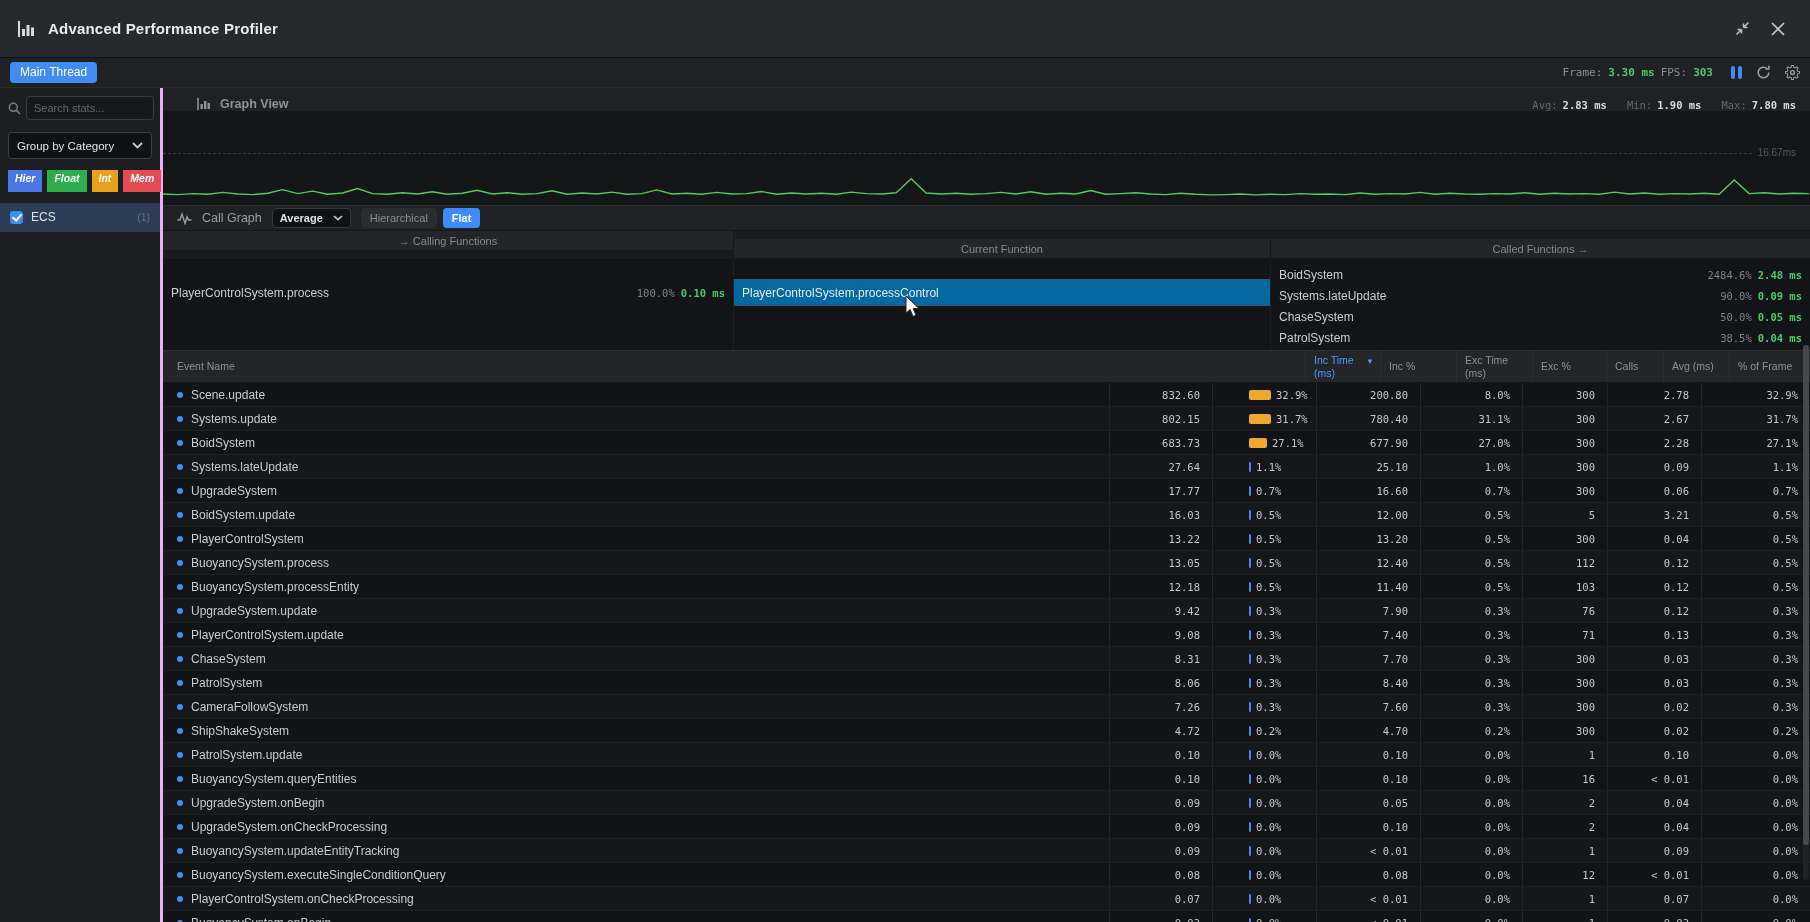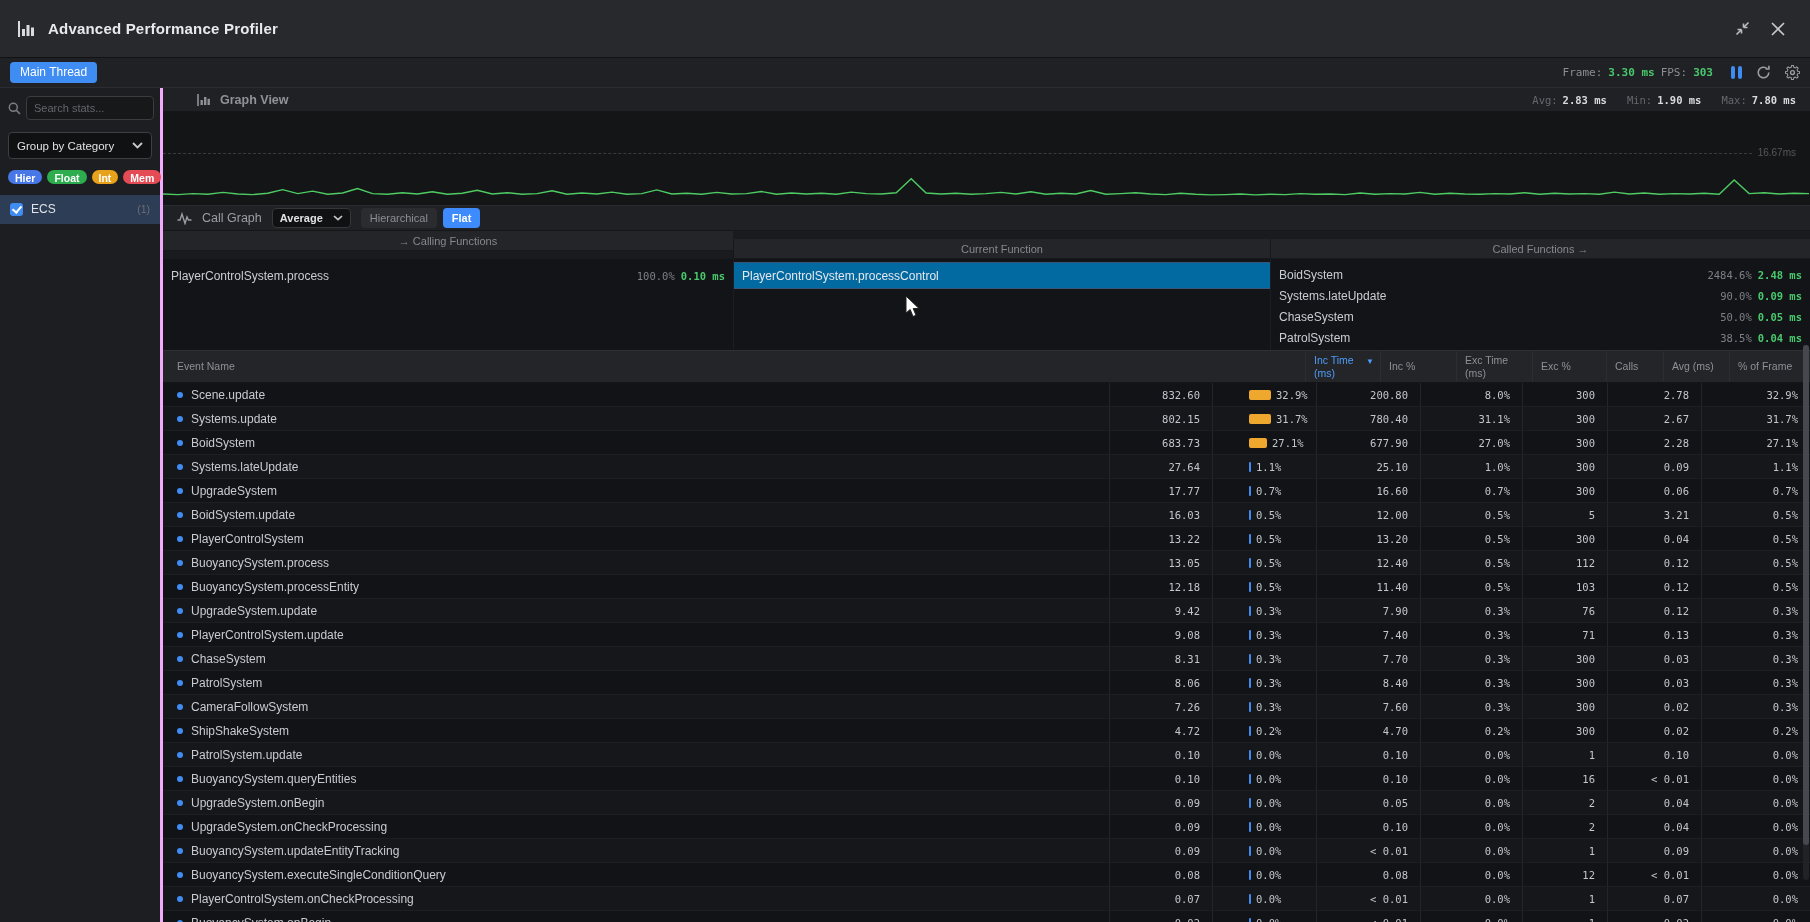--- a/index.html
+++ b/index.html
@@ -51,41 +51,41 @@
     font-family:"Liberation Sans", sans-serif;
   }
   .search-input::placeholder { color:#63666b; }
   .group-select {
     margin:12px 8px 0; height:27px; background:#101113; border:1px solid #3c3e42; border-radius:4px;
     display:flex; align-items:center; padding:0 8px; color:#dfe2e5; font-size:11.5px;
   }
   .group-select .spacer { flex:1; }
   .chips { display:flex; gap:5px; margin:11px 8px 0; }
   .chip {
-    color:#fff; font-size:10.5px; font-weight:bold; border-radius:8px;
-    padding:3px 7px 0; line-height:1;
+    color:#fff; font-size:10.5px; font-weight:bold; border-radius:0;
+    padding:3px 7px 8px; line-height:1;font-style:italic;
   }
   .cat-row {
     margin-top:11px; height:29px; background:#2d3d55; display:flex; align-items:center;
     padding:0 10px; gap:8px;
   }
   .checkbox {
     width:13px; height:13px; background:#3f8cf3; border-radius:3px; position:relative; flex:none;
   }
   .checkbox:after {
     content:""; position:absolute; left:3.5px; top:1px; width:4px; height:7px;
     border:solid #fff; border-width:0 2px 2px 0; transform:rotate(40deg);
   }
   .cat-row .cat-label { color:#dfe3e8; font-size:12px; flex:1; }
   .cat-row .cat-count { color:#6b6f75; font-size:10.5px; }
 
   
   .graph-header {
     height:24px; background:#202124; border-bottom:1px solid #151618;
-    display:flex; align-items:center; padding:0 14px 0 34px; gap:9px; flex:none;
+    display:flex; align-items:flex-end; padding:0 14px 0 34px; gap:9px; flex:none;
   }
   .graph-header .gh-title { color:#8f9296; font-size:12.5px; font-weight:bold; }
   .graph-header .spacer { flex:1; }
   .gstats { display:flex; gap:20px; font-size:10.5px; align-items:center; }
   .gstat { display:flex; gap:5px; }
   .gstat .lbl { color:#64676c; }
   .gstat .val { color:#d9dcdf; font-weight:bold; }
   .graph-area { height:93px; background:#141517; position:relative; flex:none; overflow:hidden; }
   .gridline { position:absolute; left:0; right:58px; top:41px; border-top:1px dashed #3a3b3e; }
   .gridline-label { position:absolute; right:14px; top:35px; color:#55575b; font-size:10px; }
@@ -107,21 +107,21 @@
 
   .cg-cols { display:grid; grid-template-columns:570px 537px 1fr; flex:none; }
   .cg-colhead {
     height:20px; background:#232528; border-bottom:1px solid #17181a;
     display:flex; align-items:center; justify-content:center;
     color:#85888d; font-size:11px;
   }
   .cg-colhead + .cg-colhead { border-left:1px solid #17181a;margin-top:8px; }
   .cg-body { height:91px; background:#131417; overflow:hidden; }
   .cg-body + .cg-body { border-left:1px solid #1d1e21; }
-  .cg-row { height:25px; margin-top:4px; display:flex; align-items:center; padding:0 8px; gap:8px; }
+  .cg-row { height:25px; margin-top:21px; display:flex; align-items:center; padding:0 8px; gap:8px; }
   .cg-row .fn { color:#c9cdd2; font-size:12px; flex:1; white-space:nowrap; overflow:hidden; }
   .cg-val { display:flex; gap:6px; font-size:10.5px; white-space:nowrap; }
   .cg-val .pct { color:#7d8086; }
   .cg-val .tm { color:#49c96d; font-weight:bold; }
   .cg-current { background:#0369a1; outline:1px solid #3a557a; }
   .cg-current .fn { color:#e4e8ee; }
   .called-row { height:19px; margin-top:2px; display:flex; align-items:center; padding:0 8px; gap:8px; }
   .called-row:first-child { margin-top:6px; }
   .called-row .fn { color:#c9cdd2; font-size:12px; flex:1; white-space:nowrap; overflow:hidden; }
 

